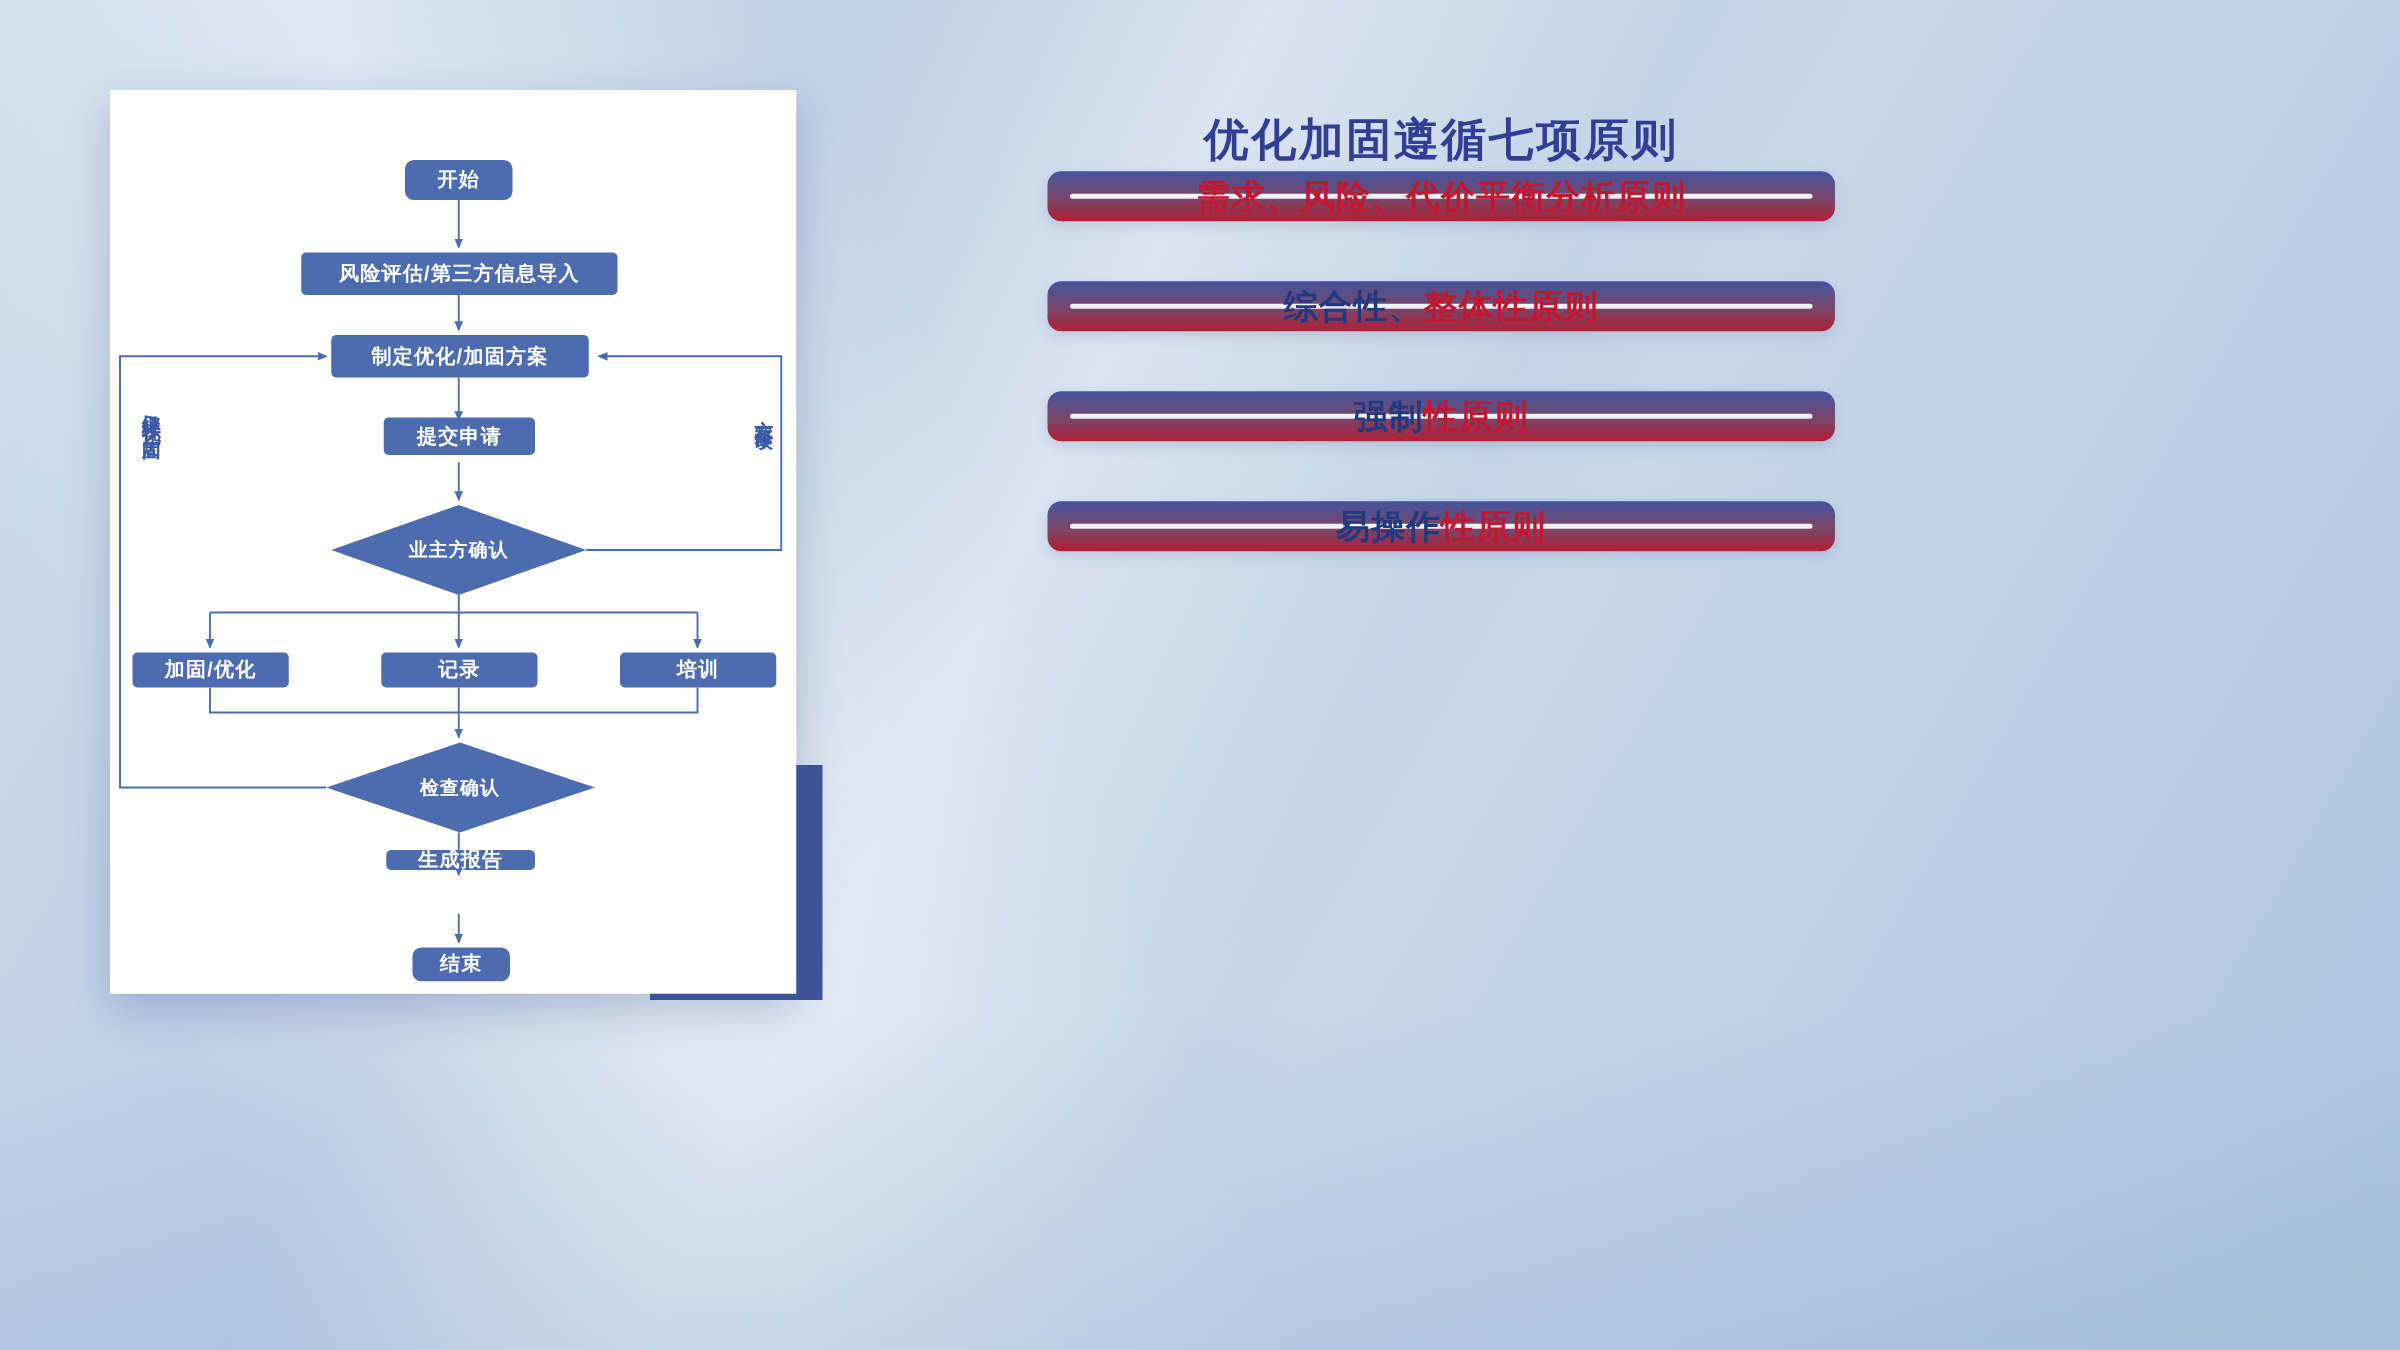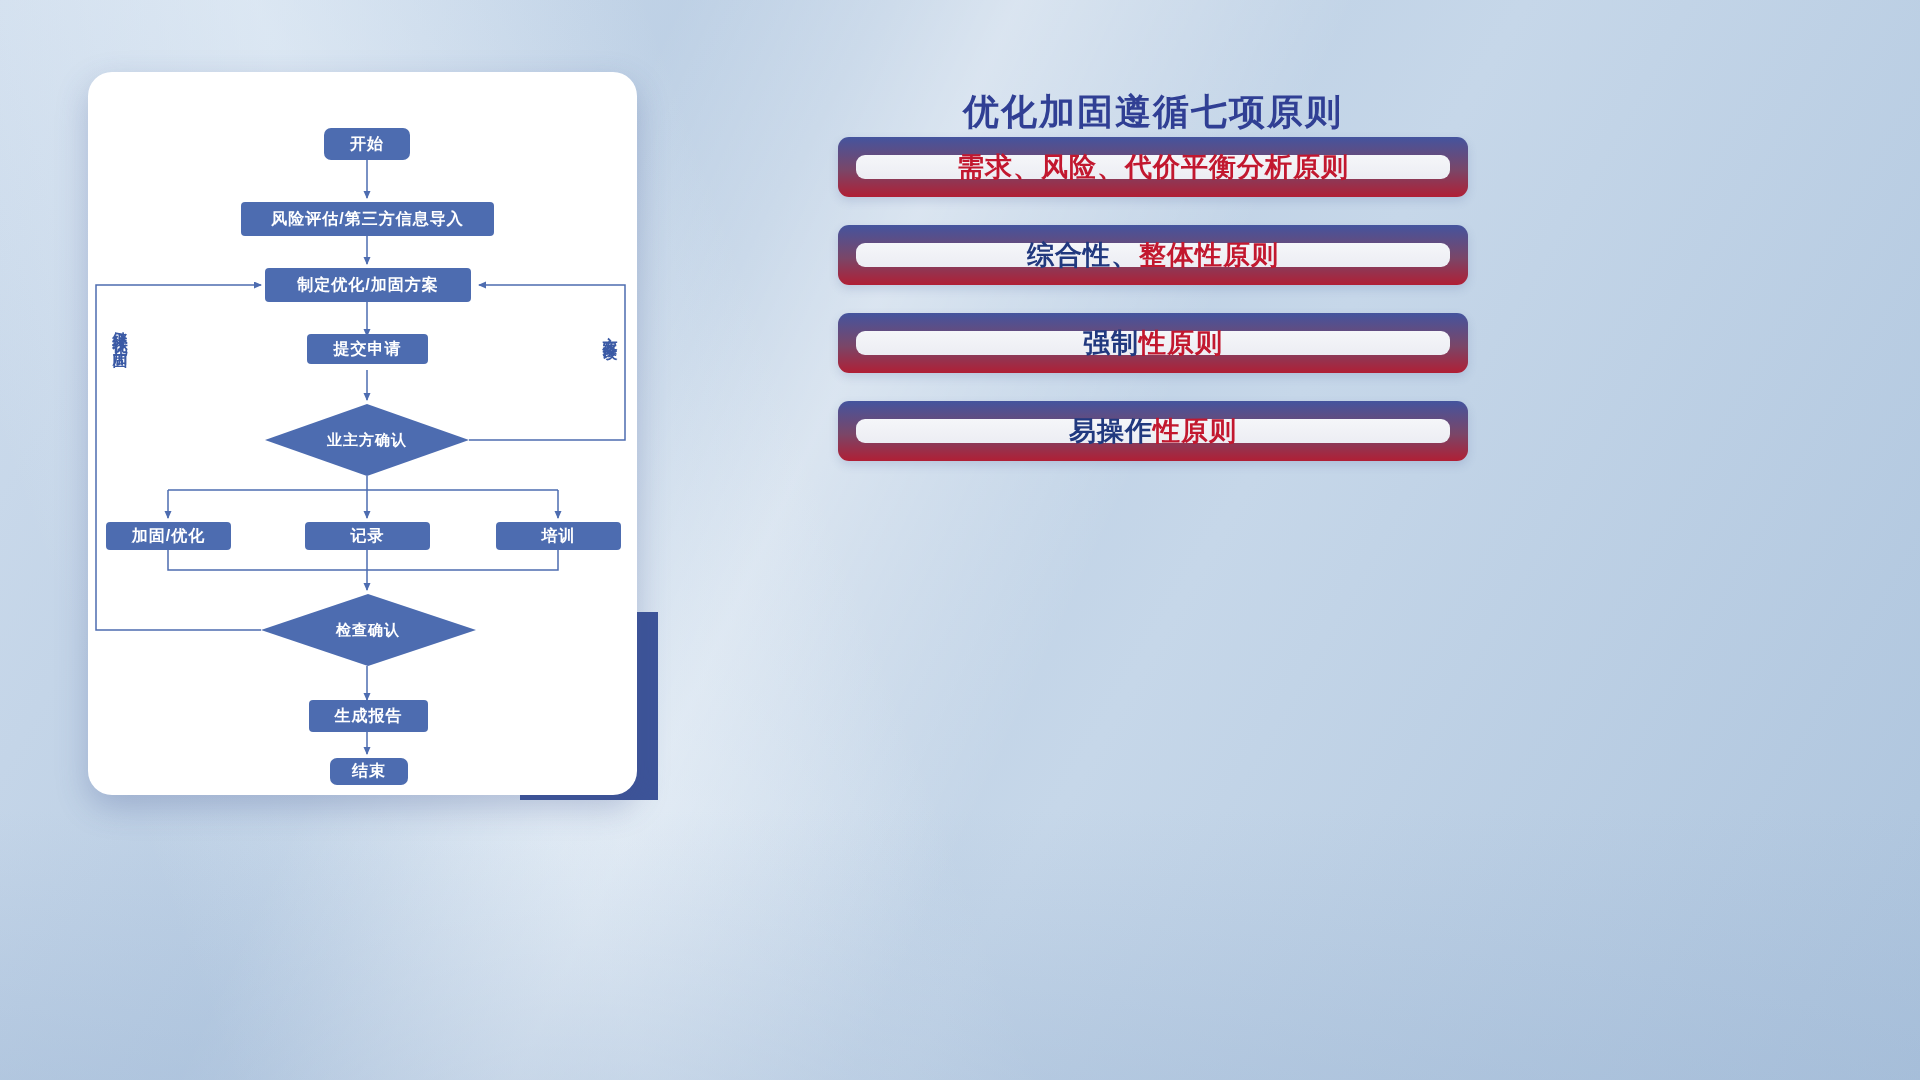--- a/index.html
+++ b/index.html
@@ -18,21 +18,20 @@
 
   
   .accent-block {
     position:absolute; left:520px; top:612px; width:138px; height:188px;
     background:#3d5499; z-index:1;
   }
   .card {
     position:absolute; left:88px; top:72px; width:549px; height:723px;
     background:#ffffff; z-index:2;
     box-shadow: 0 12px 32px rgba(60,80,140,.28);
-    border-radius: 24px;
   }
   .connectors { position:absolute; left:0; top:0; z-index:1; }
   .node {
     position:absolute; z-index:2;
     background:#4d6cb0; color:#ffffff;
     display:flex; align-items:center; justify-content:center;
     font-size:16px; font-weight:bold; border-radius:4px;
     white-space:nowrap; letter-spacing:1px;
   }
   .node.pill { border-radius:7px; }
@@ -45,21 +44,21 @@
     color:#3b5aa5; font-size:15px; font-weight:bold; letter-spacing:3px;
   }
 
   
   .panel { position:absolute; left:838px; top:88px; width:630px; z-index:2; }
   .panel-title {
     text-align:center; font-size:36px; font-weight:bold; color:#303f94;
     letter-spacing:2px; 
   }
   .principle {
-    width:630px; height:60px; border-radius:11px; margin-bottom:28px;
+    width:630px; height:40px; border-radius:11px; margin-bottom:48px;
     background: linear-gradient(180deg,#44549e 0%,#7a4668 55%,#b01f35 100%);
     padding:18px;
     box-shadow: 0 4px 10px rgba(70,90,150,.18);
   }
   .principle-inner {
     width:100%; height:100%; border-radius:9px;
     background: linear-gradient(180deg,#f5f6f9 0%,#ecedf3 100%);
     display:flex; align-items:center; justify-content:center;
   }
   .principle-text { font-size:27px; font-weight:bold; letter-spacing:1px; }
@@ -116,21 +115,21 @@
     <div class="diamond-label" style="left:209px;top:354px;width:140px;height:28px">业主方确认</div>
 
     <div class="node" style="left:18px;top:450px;width:125px;height:28px">加固/优化</div>
 
     <div class="node" style="left:217px;top:450px;width:125px;height:28px">记录</div>
 
     <div class="node" style="left:408px;top:450px;width:125px;height:28px">培训</div>
 
     <div class="diamond-label" style="left:210px;top:544px;width:140px;height:28px">检查确认</div>
 
-    <div class="node" style="left:221px;top:628px;width:119px;height:32px">生成报告</div>
+    <div class="node" style="left:221px;top:608px;width:119px;height:16px">生成报告</div>
 
     <div class="node pill" style="left:242px;top:686px;width:78px;height:27px">结束</div>
 
     <div class="vlabel" style="left:22px;top:248px;height:150px">继续优化/加固</div>
 
     <div class="vlabel" style="left:512px;top:252px;height:100px">方案修改</div>
   </div>
 
   <div class="panel">
     <h1 class="panel-title">优化加固遵循七项原则</h1>

